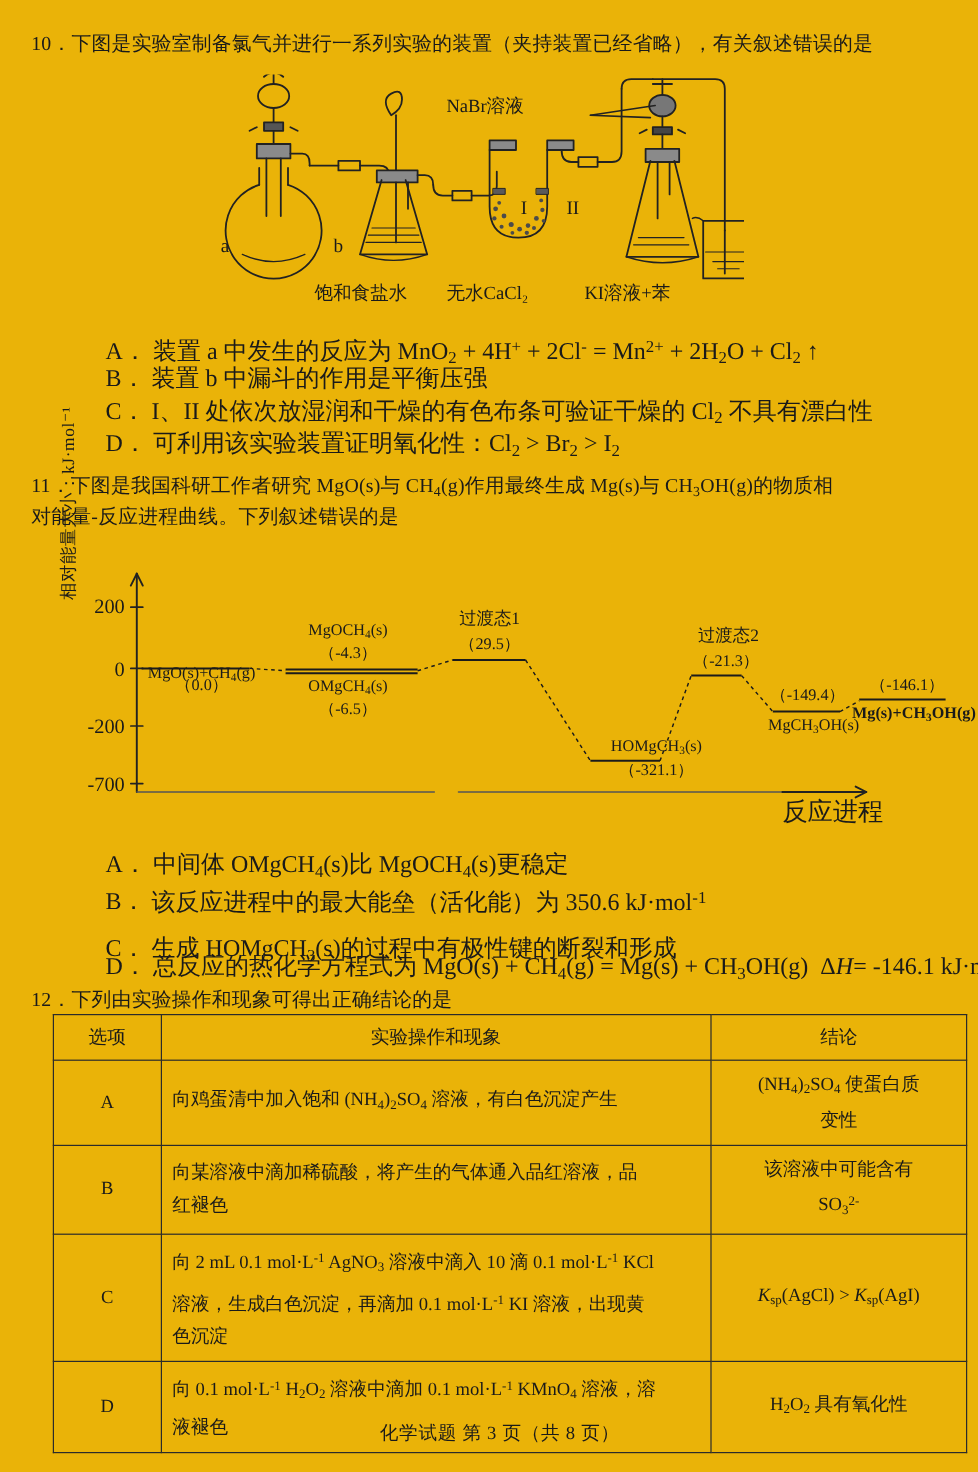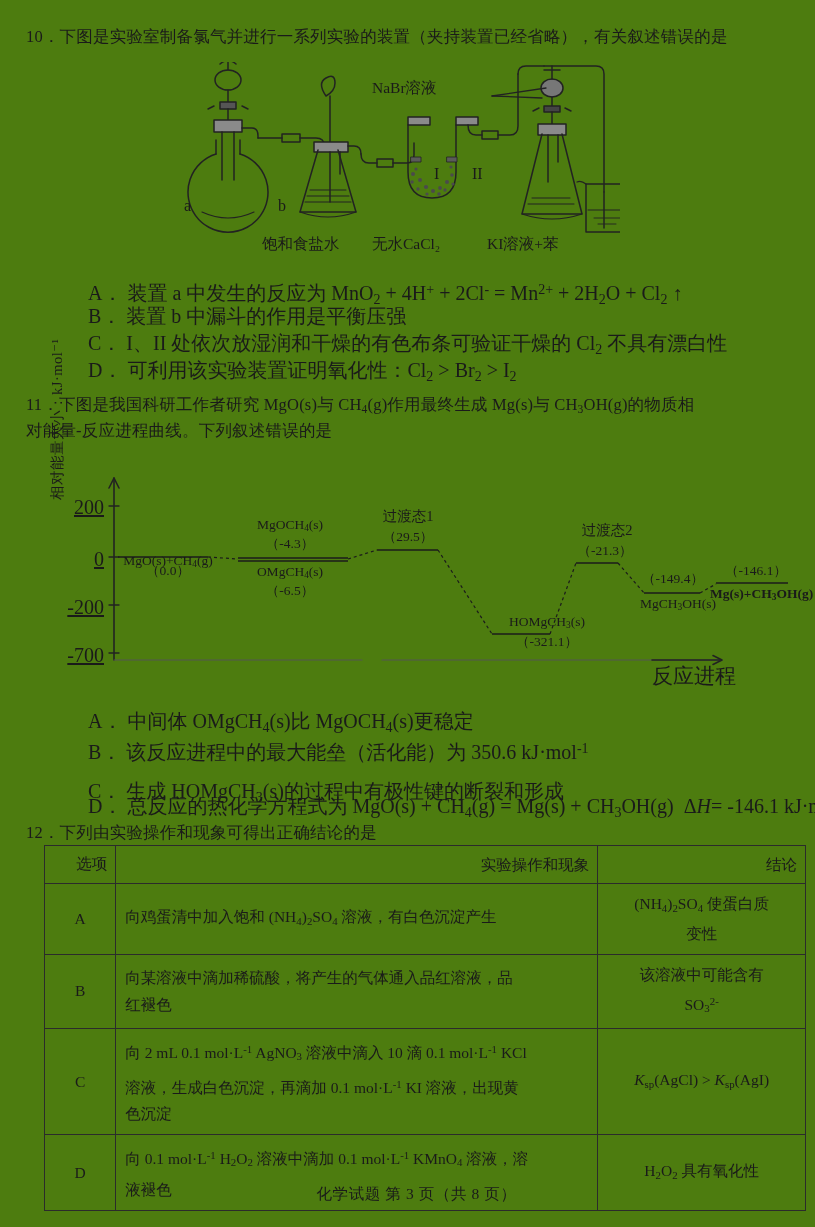--- a/index.html
+++ b/index.html
@@ -11,21 +11,21 @@
     width: 815px;
     height: 1227px;
     position: relative;
     font-family: "Liberation Serif", "DejaVu Serif", serif;
     color: #1a1a1a;
     overflow: hidden;
   }
   .page {
     position: absolute;
     inset: 0;
-    background: #4d7c0f;
+    background: #eab308;
   }
   
   .q-stem {
     position: absolute;
     font-size: 16.5px;
     line-height: 26px;
     letter-spacing: .2px;
     text-align: justify;
   }
   .opt {
@@ -66,24 +66,23 @@
     top: 10px;
     width: 200px;
     transform: rotate(-90deg);
     transform-origin: 14px 14px;
     font-size: 14.5px;
     white-space: nowrap;
     letter-spacing: .5px;
   }
   .tick-lab {
     position: absolute;
-    font-size: 20px;
+    font-size: 17px;
     text-align: right;
     width: 42px;
-    text-decoration: underline;
   }
   .lvl-lab {
     position: absolute;
     font-size: 13.5px;
     white-space: nowrap;
     text-align: center;
     line-height: 17px;
   }
   .xlab {
     position: absolute;
@@ -99,21 +98,21 @@
     width: 762px;
     border-collapse: collapse;
     font-size: 15.5px;
   }
   #tbl td, #tbl th {
     border: 1px solid #2b2b2b;
     padding: 7px 9px;
     vertical-align: middle;
     font-weight: normal;
   }
-  #tbl th { text-align: right; padding: 5px 8px; }
+  #tbl th { text-align: center; padding: 5px 20px; }
   .c-opt { width: 56px; text-align: center; }
   .c-ops { width: 500px; text-align: left; line-height: 27px; }
   .c-con { width: 200px; text-align: center; line-height: 26px; }
 
   
   #footer {
     position: absolute;
     left: 0; right: 0;
     top: 1184px;
     text-align: center;

